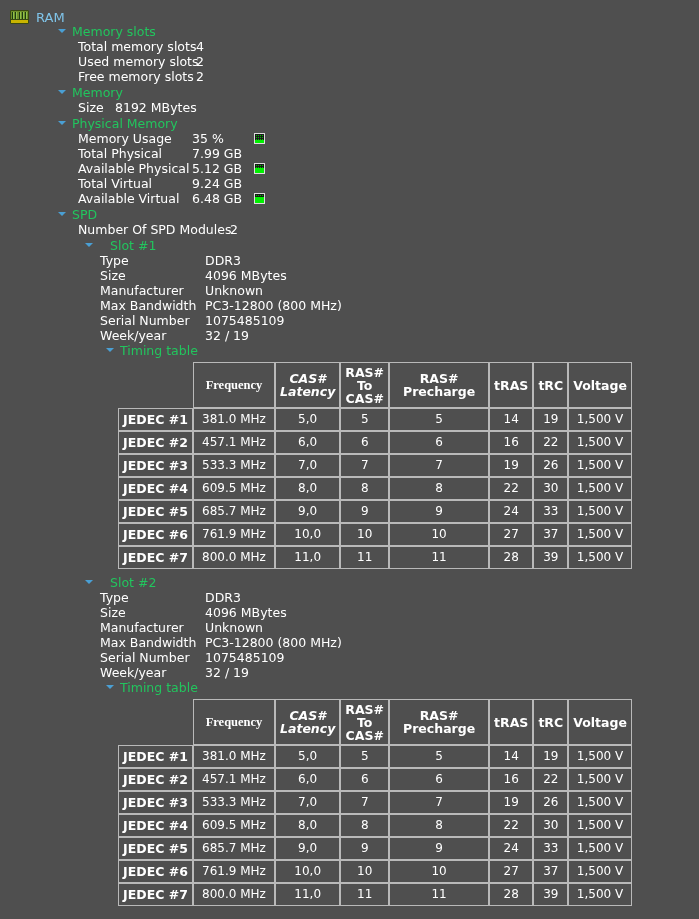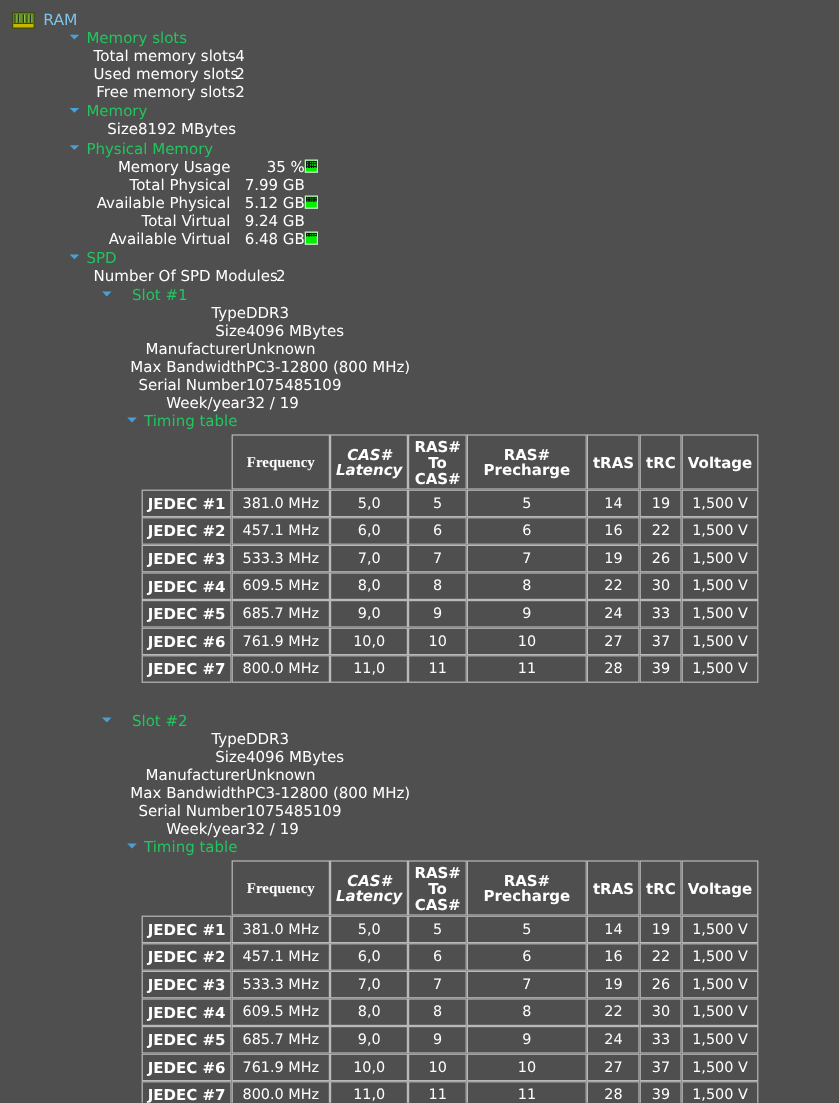--- a/index.html
+++ b/index.html
@@ -86,21 +86,20 @@
     border-right: 4.5px solid transparent;
     border-top: 4.5px solid #4a9fd4;
   }
 
   .leaf {
     display: flex;
     align-items: center;
     height: 15px;
     font-size: 12.5px;
     color: #ffffff;
-    text-align: right;
   }
   .leaf .k {
     white-space: nowrap;
     color: #ffffff;
   }
   .leaf .v {
     white-space: nowrap;
     color: #ffffff;
   }
 
@@ -379,21 +378,21 @@
         <td>11,0</td>
         <td>11</td>
         <td>11</td>
         <td>28</td>
         <td>39</td>
         <td>1,500 V</td>
       </tr>
     </tbody>
   </table>
 
-  <div class="node ind-3" style="margin-top:24px">
+  <div class="node ind-3" style="margin-top:6px">
     <span class="caret"></span>
     <span>Slot #2</span>
   </div>
   <div class="leaf ind-4">
     <span class="k" style="width:105px">Type</span>
     <span class="v">DDR3</span>
   </div>
   <div class="leaf ind-4">
     <span class="k" style="width:105px">Size</span>
     <span class="v">4096 MBytes</span>

